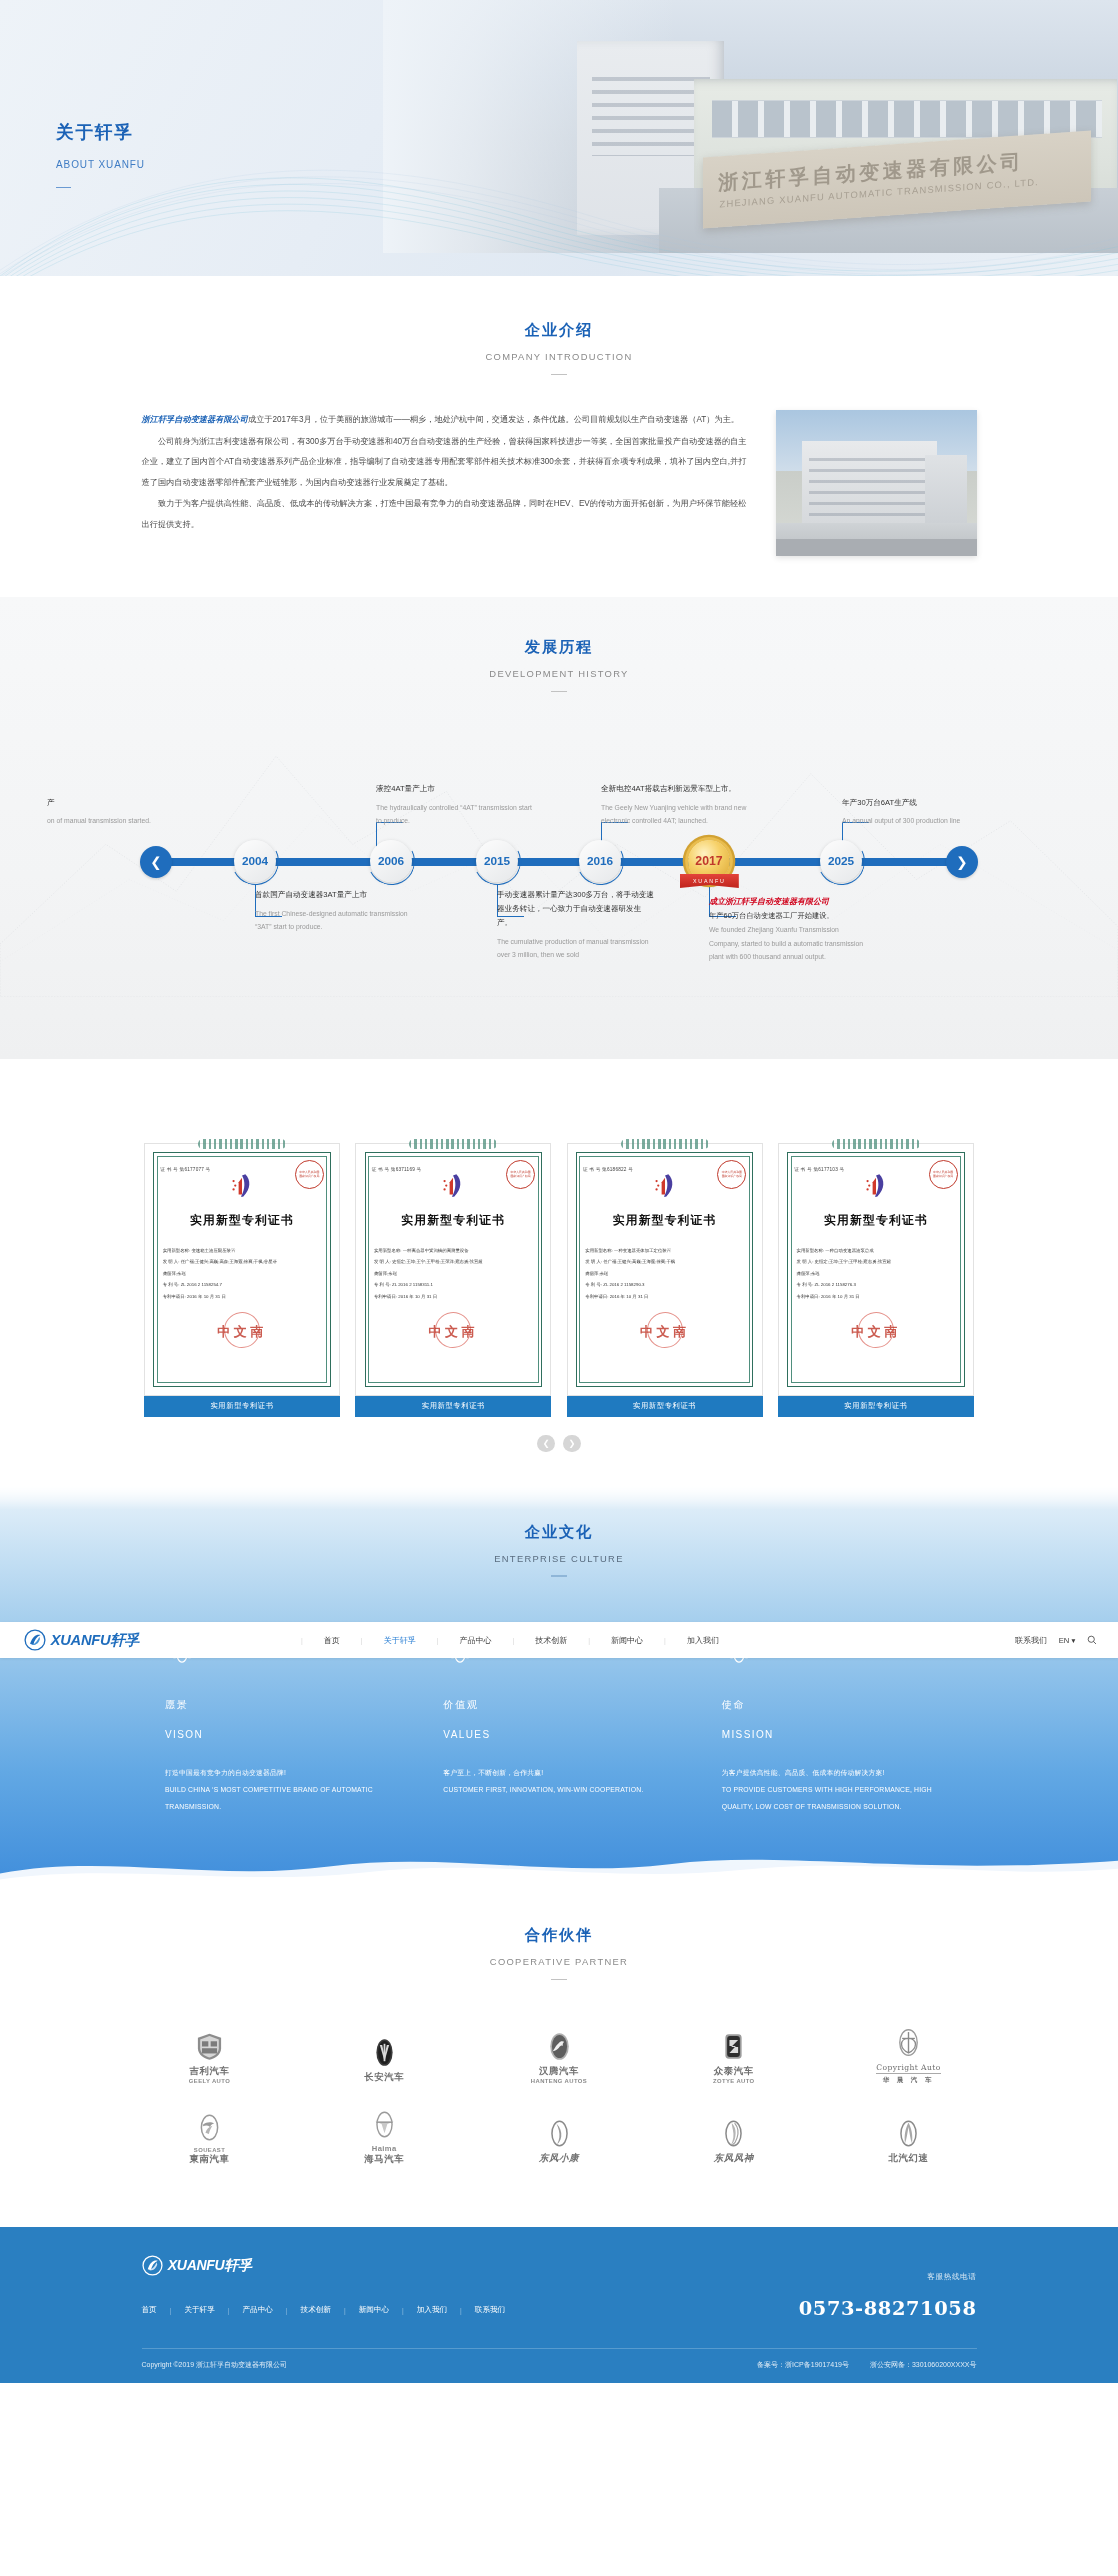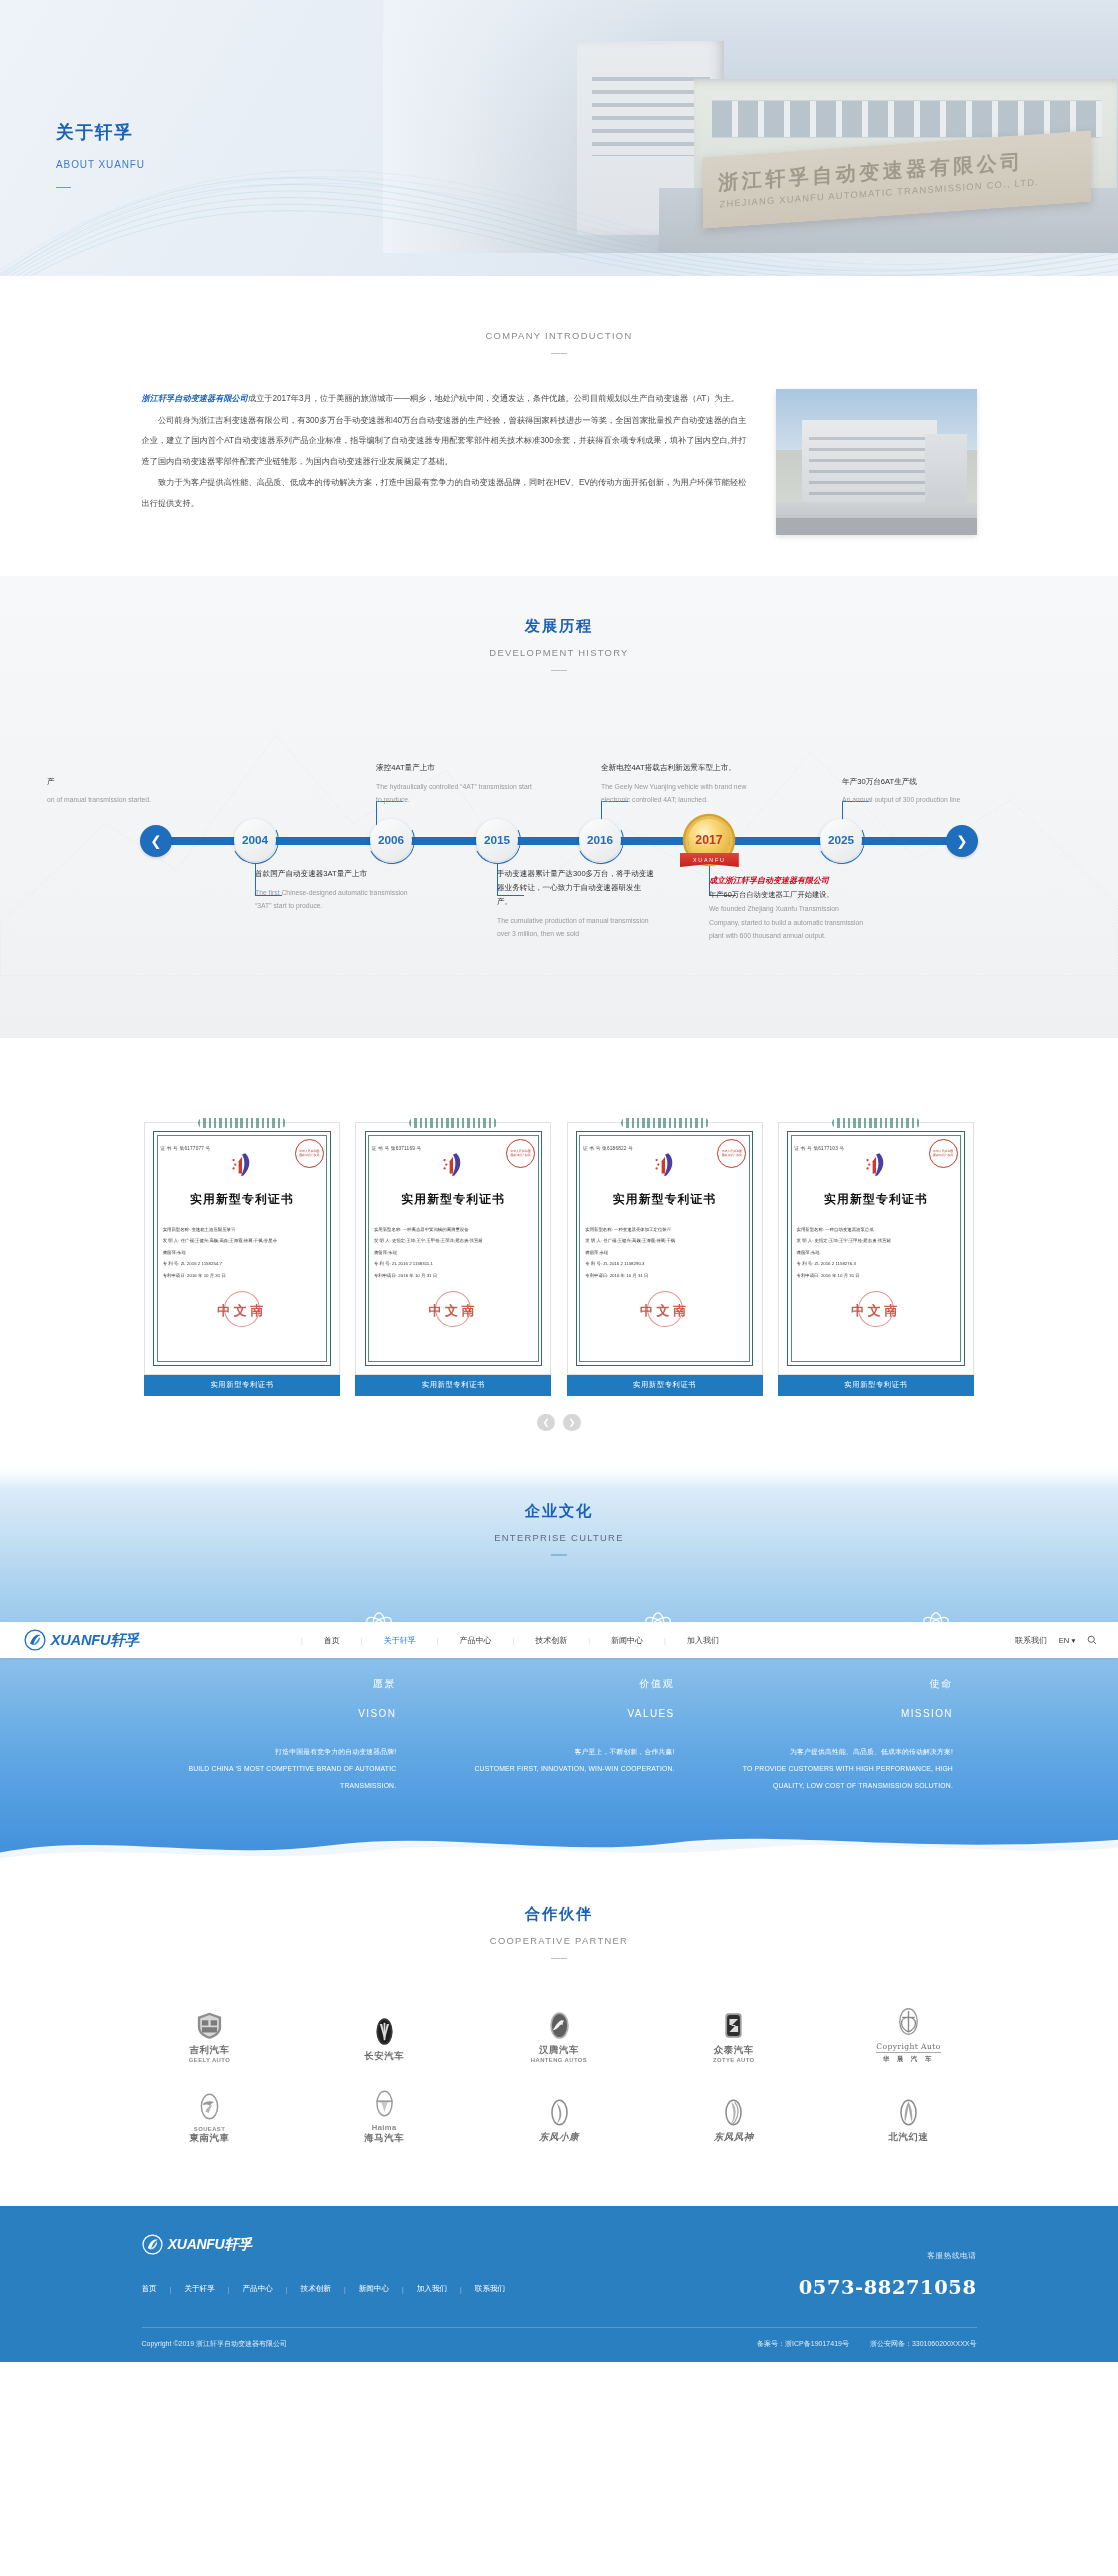--- a/index.html
+++ b/index.html
@@ -246,21 +246,21 @@
   .culture:before{
     content:"";position:absolute;left:0;top:0;width:1118px;height:34px;
     background:#fff;
     -webkit-mask-image:linear-gradient(180deg,#000 25%,transparent 100%);
             mask-image:linear-gradient(180deg,#000 25%,transparent 100%);
   }
   .culture .sec-cn{color:#1b62b6;}
   .culture .sec-en{color:#5a6d80;}
   .culture .sec-bar{background:#8fb6d8;}
   .culture-cols{width:835px;margin:54px auto 0;display:flex;}
-  .cul-col{flex:1;text-align:right;color:#fff;padding:0 23.5px;}
+  .cul-col{flex:1;text-align:left;color:#fff;padding:0 23.5px;}
   .cul-icon{width:34px;height:34px;margin:0 auto 31px;}
   .cul-cn{font-size:10px;letter-spacing:1.8px;margin-bottom:17.6px;}
   .cul-en{font-size:10px;letter-spacing:1.4px;margin-bottom:25px;}
   .cul-desc{font-size:6.8px;line-height:2.5;letter-spacing:0.2px;}
   .culture .wavefoot{position:absolute;left:0;bottom:-2.4px;width:1118px;height:47px;}
 
   
   .partners{width:1118px;padding:38px 0 42px;background:#fff;}
   .plogos{width:835px;margin:43px auto 0;}
   .prow{display:flex;justify-content:space-between;margin-bottom:20px;}
@@ -324,20 +324,21 @@
 
     <div class="hero-text">
       <div class="hero-title">关于轩孚</div>
       <div class="hero-sub">ABOUT XUANFU</div>
       <div class="hero-rule"></div>
     </div>
   </div>
 
   <section class="intro">
     <div class="sec-head">
+      <div class="sec-cn">企业介绍</div>
       <div class="sec-en">COMPANY INTRODUCTION</div>
       <div class="sec-bar"></div>
     </div>
     <div class="intro-body">
       <div class="intro-text">
         <p class="first">
           <span class="brandname">浙江轩孚自动变速器有限公司</span><span>成立于2017年3月，位于美丽的旅游城市——桐乡，地处沪杭中间，交通发达，条件优越。公司目前规划以生产自动变速器（AT）为主。</span>
         </p>
         <p>公司前身为浙江吉利变速器有限公司，有300多万台手动变速器和40万台自动变速器的生产经验，曾获得国家科技进步一等奖，全国首家批量投产自动变速器的自主企业，建立了国内首个AT自动变速器系列产品企业标准，指导编制了自动变速器专用配套零部件相关技术标准300余套，并获得百余项专利成果，填补了国内空白,并打造了国内自动变速器零部件配套产业链雏形，为国内自动变速器行业发展奠定了基础。</p>
         <p>致力于为客户提供高性能、高品质、低成本的传动解决方案，打造中国最有竞争力的自动变速器品牌，同时在HEV、EV的传动方面开拓创新，为用户环保节能轻松出行提供支持。</p>

